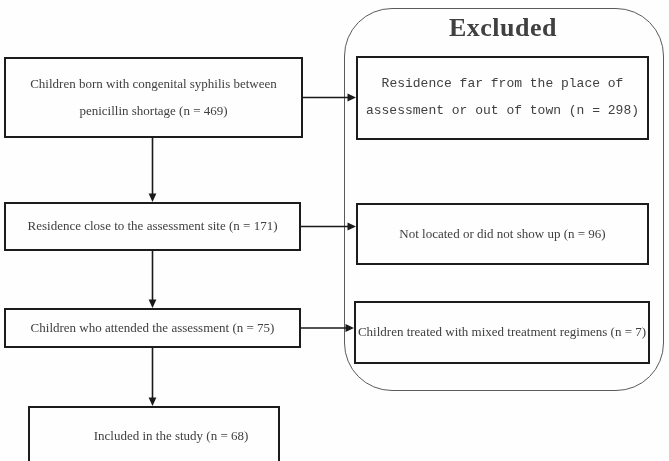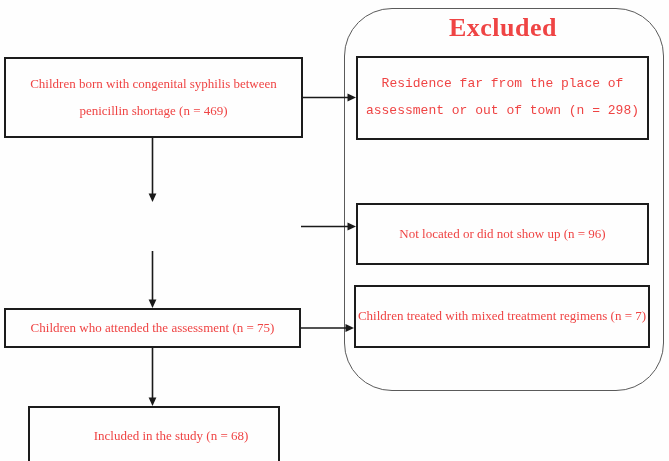--- a/index.html
+++ b/index.html
@@ -1,18 +1,18 @@
 <!DOCTYPE html>
 <html><head>
 <meta charset="utf-8">
 <style>
   html,body{margin:0;padding:0;background:#fff;}
   .stage{
     position:relative;width:669px;height:461px;background:#fefefe;
-    font-family:"Liberation Serif","DejaVu Serif",serif;color:#ef4444;
+    font-family:"Liberation Serif","DejaVu Serif",serif;color:#404040;
     overflow:hidden;
   }
   .panel{
     position:absolute;left:344px;top:8px;width:318px;height:381px;
     border:1px solid #5a5a5a;border-radius:48px;background:transparent;
   }
   .panel-title{
     position:absolute;left:344px;top:12px;width:318px;
     text-align:center;font-weight:bold;font-size:26px;line-height:32px;
     letter-spacing:0.5px;
@@ -23,38 +23,41 @@
     text-align:center;font-size:13px;line-height:2.05;
   }
   .fbox .txt{display:block;padding:0 2px;}
   .nowrap .txt{white-space:nowrap;}
   .b1{left:4px;  top:57px;  width:299px; height:81px;}
   .b2{left:4px;  top:202px; width:297px; height:49px;}
   .b3{left:4px;  top:308px; width:297px; height:40px;}
   .b4{left:28px; top:406px; width:252px; height:60px;padding-left:34px;}
   .r1{left:356px;top:56px;  width:293px; height:84px;font-family:Liberation Mono, monospace;}
   .r2{left:356px;top:203px; width:293px; height:62px;}
-  .r3{left:354px;top:285px; width:296px; height:63px;}
+  .r3{left:354px;top:301px; width:296px; height:63px;}
   svg.connectors{
     position:absolute;left:0;top:0;width:669px;height:461px;
     pointer-events:none;
   }
   svg.connectors line{stroke:#1a1a1a;stroke-width:1.6;}
   svg.connectors polygon{fill:#1a1a1a;}
 </style>
 </head>
 <body>
 
 <div class="stage">
 
   <div class="panel"></div>
   <div class="panel-title">Excluded</div>
 
   <div class="fbox b1">
     <span class="txt">Children born with congenital syphilis between penicillin shortage (n = 469)</span>
+  </div>
+  <div class="fbox b2 nowrap">
+    <span class="txt">Residence close to the assessment site (n = 171)</span>
   </div>
   <div class="fbox b3 nowrap">
     <span class="txt">Children who attended the assessment (n = 75)</span>
   </div>
   <div class="fbox b4 nowrap">
     <span class="txt">Included in the study (n = 68)</span>
   </div>
 
   <div class="fbox r1">
     <span class="txt">Residence far from the place of assessment or out of town (n = 298)</span>

